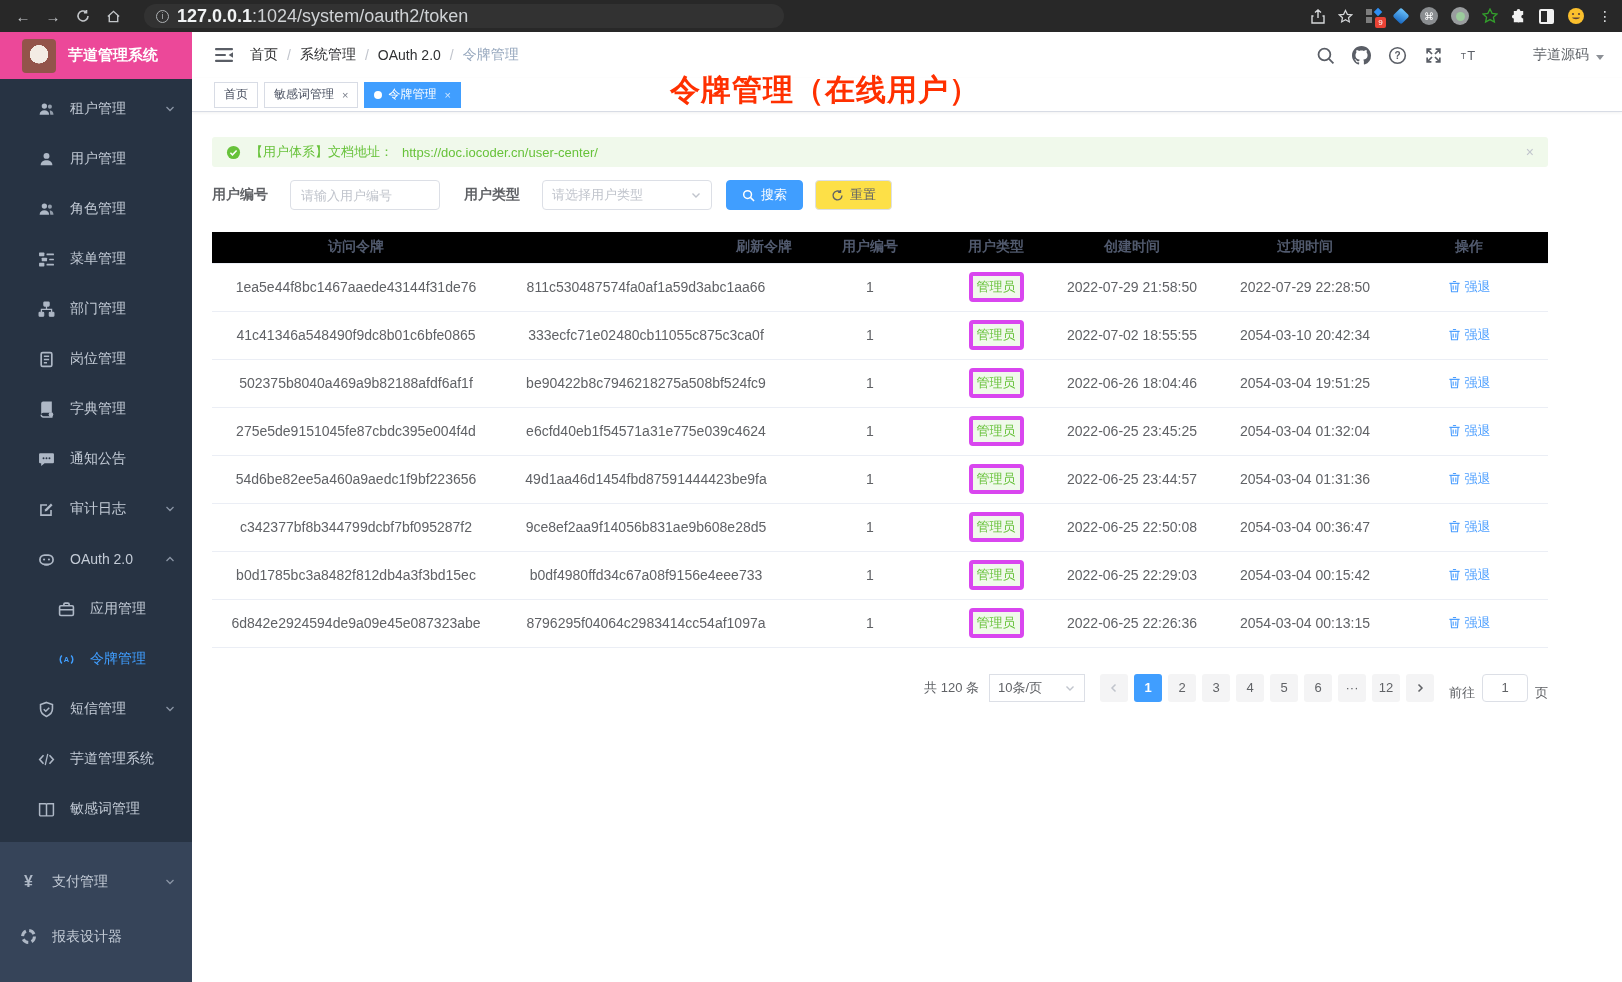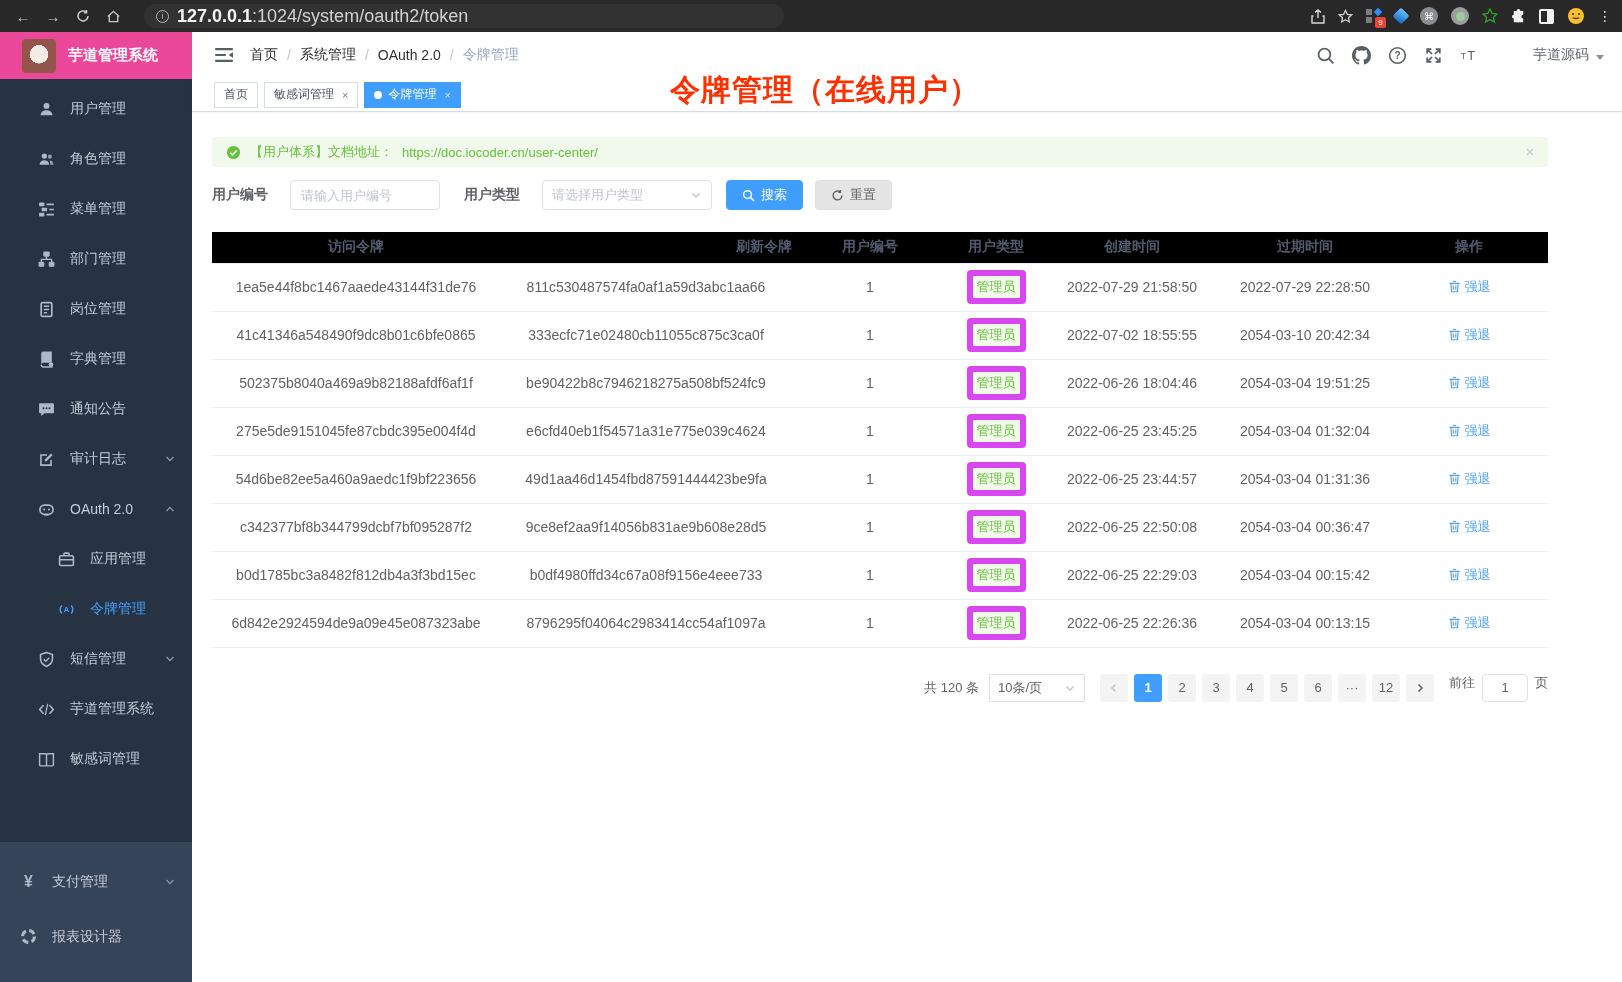--- a/index.html
+++ b/index.html
@@ -105,45 +105,45 @@
     padding:0 10px; font-size:13px; color:#606266; outline:none;
     font-family:"Liberation Sans","DejaVu Sans",sans-serif; }
   .f-input::placeholder { color:#c0c4cc; }
   .f-select { width:170px; height:30px; border:1px solid #dcdfe6; border-radius:4px;
     display:flex; align-items:center; padding:0 9px; margin-right:12px; cursor:pointer; }
   .f-select .sel-text { font-size:13px; color:#c0c4cc; flex:1; }
   .gap { width:24px; flex:none; }
   .btn { height:30px; border-radius:4px; display:flex; align-items:center; gap:6px;
     padding:0 15px; font-size:13px; cursor:pointer; white-space:nowrap; }
   .btn-primary { background:#409eff; color:#fff; border:1px solid #409eff; margin-left:2px; }
-  .btn-plain { background:#e5e5e5; color:#606266; border:1px solid #dcdfe6; margin-left:12px; }
+  .btn-plain { background:#fde047; color:#606266; border:1px solid #dcdfe6; margin-left:12px; }
 
   table.data { margin-top:22px; width:1336px; border-collapse:collapse; table-layout:fixed; }
   table.data th { height:31px; background:#000000; color:#515a6e; font-size:14px; font-weight:600;
     border-bottom:1px solid #ebeef5; text-align:center; }
   table.data td { height:48px; border-bottom:1px solid #ebeef5; color:#606266; font-size:14px;
     text-align:center; white-space:nowrap; overflow:hidden; }
   .tag-success { display:inline-block; padding:3px 4px; font-size:13px; color:#67c23a;
-    background:#f0f9eb; border:6px solid #d946ef; border-radius:4px; line-height:1.2; }
+    background:#f0f9eb; border:4px solid #d946ef; border-radius:4px; line-height:1.2; }
   .act-link { display:inline-flex; align-items:center; gap:4px; color:#4d9fff; font-size:13px;
     cursor:pointer; }
   .act-link svg { width:13px; height:13px; }
 
   .pager { margin-top:26px; width:1336px; display:flex; align-items:center;
     justify-content:flex-end; font-size:13px; color:#606266; }
   .pg-total { margin-right:10px; }
   .pg-size { width:96px; height:28px; border:1px solid #dcdfe6; border-radius:0;
     display:flex; align-items:center; padding:0 8px; margin-right:12px; cursor:pointer; }
   .pg-size span { flex:1; font-size:13px; color:#606266; }
   .pg-btn { min-width:28px; height:28px; margin:0 3px; background:#f4f4f5; border-radius:3px;
     display:flex; align-items:center; justify-content:center; font-size:13px; color:#606266;
     cursor:pointer; padding:0 4px; }
   .pg-btn.active { background:#409eff; color:#fff; font-weight:700; }
   .pg-btn.prev { color:#c0c4cc; }
-  .pg-goto { margin-left:12px; display:flex; align-items:flex-start; gap:7px; }
+  .pg-goto { margin-left:12px; display:flex; align-items:flex-end; gap:7px; }
   .pg-input { width:46px; height:28px; border:1px solid #dcdfe6; border-radius:4px;
     text-align:center; font-size:13px; color:#606266; outline:none;
     font-family:"Liberation Sans","DejaVu Sans",sans-serif; }
 </style>
 </head>
 <body>
 
 <div class="browser-bar">
   <div class="bb-btn">←</div>
   <div class="bb-btn">→</div>
@@ -212,20 +212,36 @@
 
   <aside class="sidebar">
     <div class="logo-row">
       <span class="logo-img"></span>
       <span class="logo-title">芋道管理系统</span>
     </div>
     <nav class="menu" id="menu">
         <div class="menu-item">
           <span class="mi-icon">
             <svg viewBox="0 0 16 16" fill="currentColor">
+              <circle cx="6" cy="4.8" r="2.5"></circle>
+              <path d="M1.5 13c0-2.8 2-4.3 4.5-4.3S10.5 10.2 10.5 13z"></path>
+              <circle cx="11.2" cy="5.3" r="1.9" opacity=".8"></circle>
+              <path d="M11 8.7c2 .2 3.6 1.6 3.6 4.3h-3" opacity=".8"></path>
+            </svg>
+          </span>
+          <span class="mi-label">租户管理</span>
+          <span class="mi-chevron">
+            <svg viewBox="0 0 12 12" fill="none" stroke="currentColor" stroke-width="1.3">
+              <path d="M2.5 4l3.5 3.5L9.5 4"></path>
+            </svg>
+          </span>
+        </div>
+        <div class="menu-item">
+          <span class="mi-icon">
+            <svg viewBox="0 0 16 16" fill="currentColor">
               <circle cx="8" cy="4.6" r="2.8"></circle>
               <path d="M2.5 13.5c0-3.1 2.4-4.7 5.5-4.7s5.5 1.6 5.5 4.7z"></path>
             </svg>
           </span>
           <span class="mi-label">用户管理</span>
         </div>
         <div class="menu-item">
           <span class="mi-icon">
             <svg viewBox="0 0 16 16" fill="currentColor">
               <circle cx="6" cy="4.8" r="2.5"></circle>

